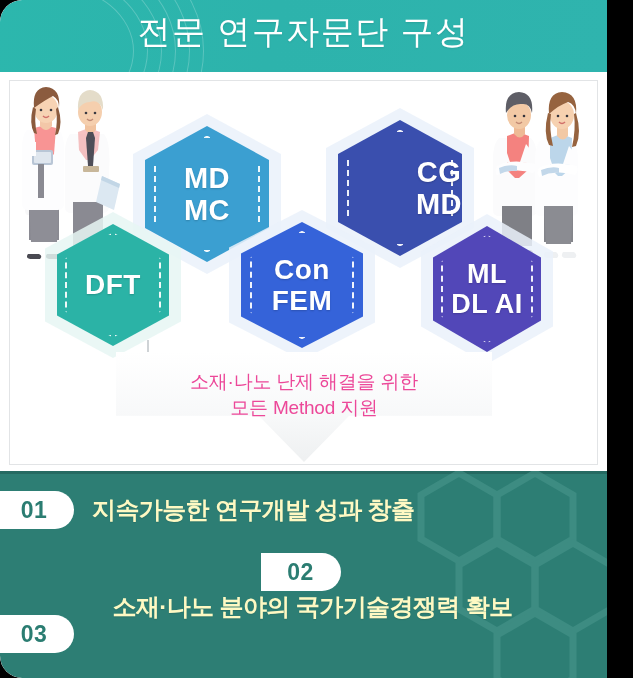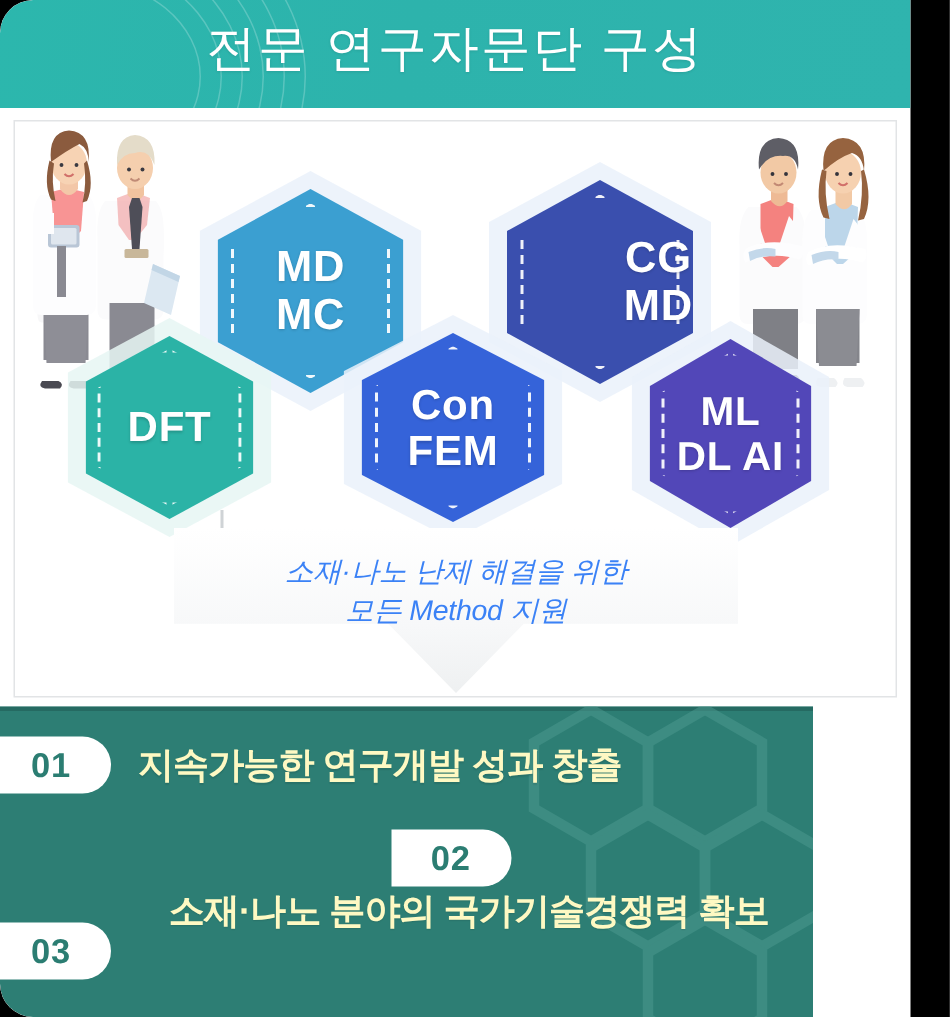--- a/index.html
+++ b/index.html
@@ -76,27 +76,27 @@
     background:linear-gradient(180deg,#ffffff 0%,#f7f8f9 60%,#eef0f1 100%);
     clip-path:polygon(0% 0%,100% 0%,100% 58%,62% 58%,50% 100%,38% 58%,0% 58%);
     filter:drop-shadow(0 2px 3px rgba(0,0,0,.16));
   }
   .arrow-stem{
     position:absolute; left:147px; top:340px; width:2px; height:18px;
     background:#cfd3d6;
   }
   .method-text{
     position:absolute; left:116px; top:369px; width:376px;
-    text-align:center; color:#3b82f6; font-size:19px; line-height:1.38;
-    white-space:pre-line; letter-spacing:-.2px;font-style:italic;
+    text-align:center; color:#ec4899; font-size:19px; line-height:1.38;
+    white-space:pre-line; letter-spacing:-.2px;
   }
 
   
   .bottom{
-    position:absolute; left:0; top:471px; width:542px; height:207px;
+    position:absolute; left:0; top:471px; width:607px; height:207px;
     background:#2d7e74; border-radius:0 0 0 22px; overflow:hidden;
   }
   .bottom-topline{ position:absolute; left:0; top:0; width:607px; height:3px; background:#256a62; }
   .hexpattern{ position:absolute; right:-10px; top:-6px; width:210px; height:215px; opacity:.5; }
   .rowlist{ position:absolute; left:0; top:0; width:607px; height:207px; }
   .row{ position:absolute; left:0; width:607px; height:46px; display:flex; align-items:center; }
   .badge{
     position:relative; margin-left:-6px; width:80px; height:38px;
     background:#ffffff; border-radius:0 20px 20px 0;
     display:flex; align-items:center; justify-content:center;

